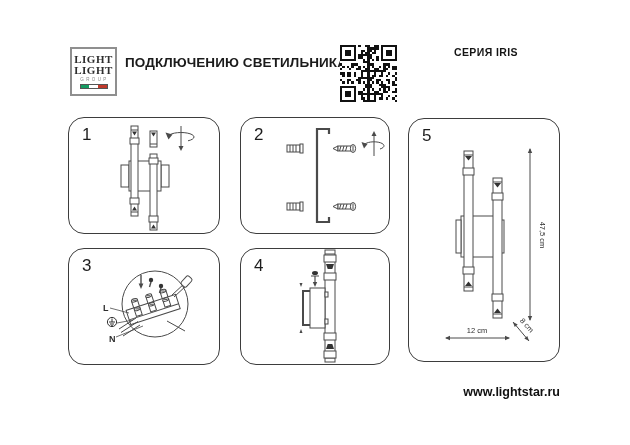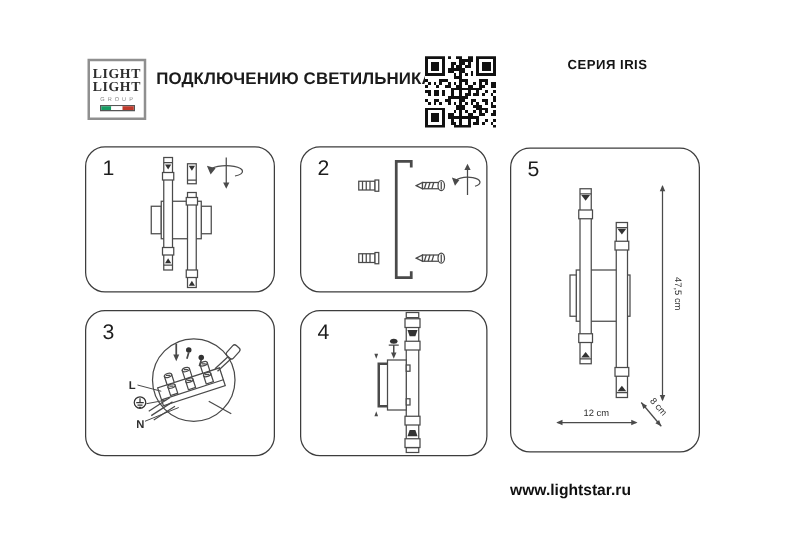--- a/index.html
+++ b/index.html
@@ -34,21 +34,21 @@
   }
   .p1{left:68px;top:117px;width:152px;height:117px;}
   .p2{left:240px;top:117px;width:150px;height:117px;}
   .p3{left:68px;top:248px;width:152px;height:117px;}
   .p4{left:240px;top:248px;width:150px;height:117px;}
   .p5{left:408px;top:118px;width:152px;height:244px;}
   .step-num{position:absolute;left:13px;top:7px;font-size:17px;color:#1d1d1d;}
   .panel svg{position:absolute;left:0;top:0;display:block;}
   svg text{font-family:"Liberation Sans",sans-serif;fill:#2e2e2e;}
   
-  .footer{left:408px;top:385px;width:152px;text-align:left;
+  .footer{left:408px;top:385px;width:152px;text-align:right;
     font-weight:bold;font-size:12.5px;color:#111;}
 </style>
 </head>
 <body>
 
 <div class="abs logo">
   <div class="logo-word">LIGHT</div>
   <div class="logo-word">LIGHT</div>
   <div class="logo-group">GROUP</div>
   <div class="logo-flag">

